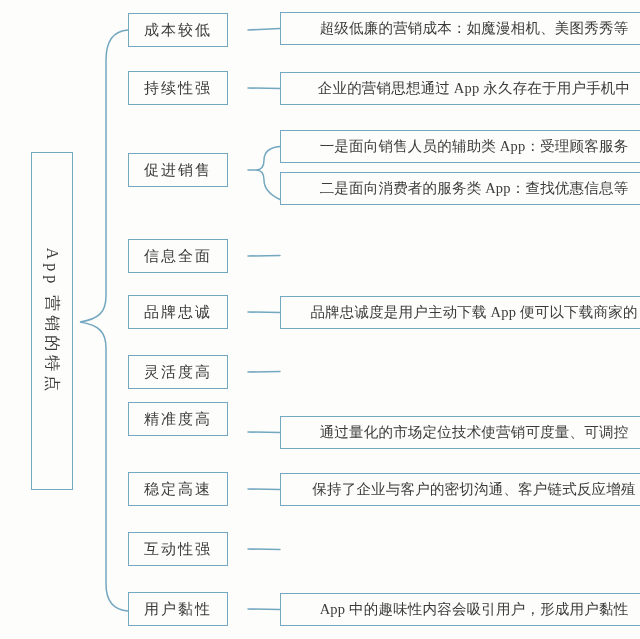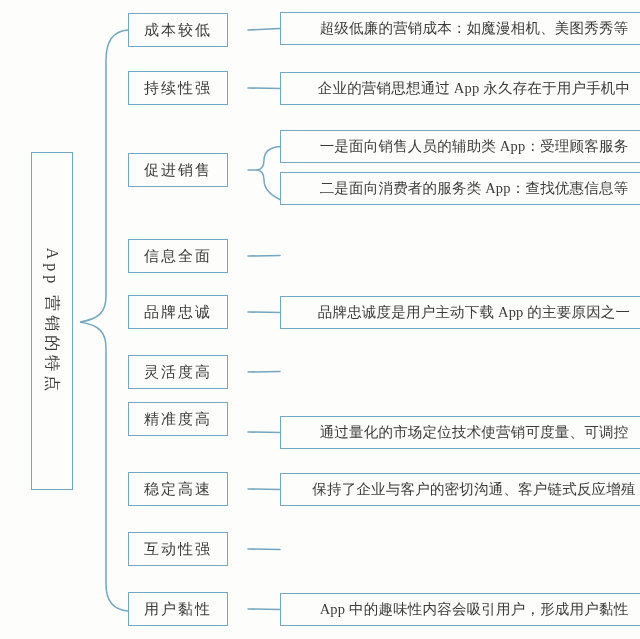--- a/index.html
+++ b/index.html
@@ -117,21 +117,21 @@
   <div class="node desc" style="top:72px">
       <span>企业的营销思想通过 App 永久存在于用户手机中</span>
     </div>
   <div class="node desc" style="top:130px">
       <span>一是面向销售人员的辅助类 App：受理顾客服务</span>
     </div>
   <div class="node desc" style="top:172px">
       <span>二是面向消费者的服务类 App：查找优惠信息等</span>
     </div>
   <div class="node desc" style="top:296px">
-      <span>品牌忠诚度是用户主动下载 App 的主要原因之一</span>
+      <span>品牌忠诚度是用户主动下载 App 便可以下载商家的</span>
     </div>
   <div class="node desc" style="top:416px">
       <span>通过量化的市场定位技术使营销可度量、可调控</span>
     </div>
   <div class="node desc" style="top:473px">
       <span>保持了企业与客户的密切沟通、客户链式反应增殖</span>
     </div>
   <div class="node desc" style="top:593px">
       <span>App 中的趣味性内容会吸引用户，形成用户黏性</span>
     </div>

